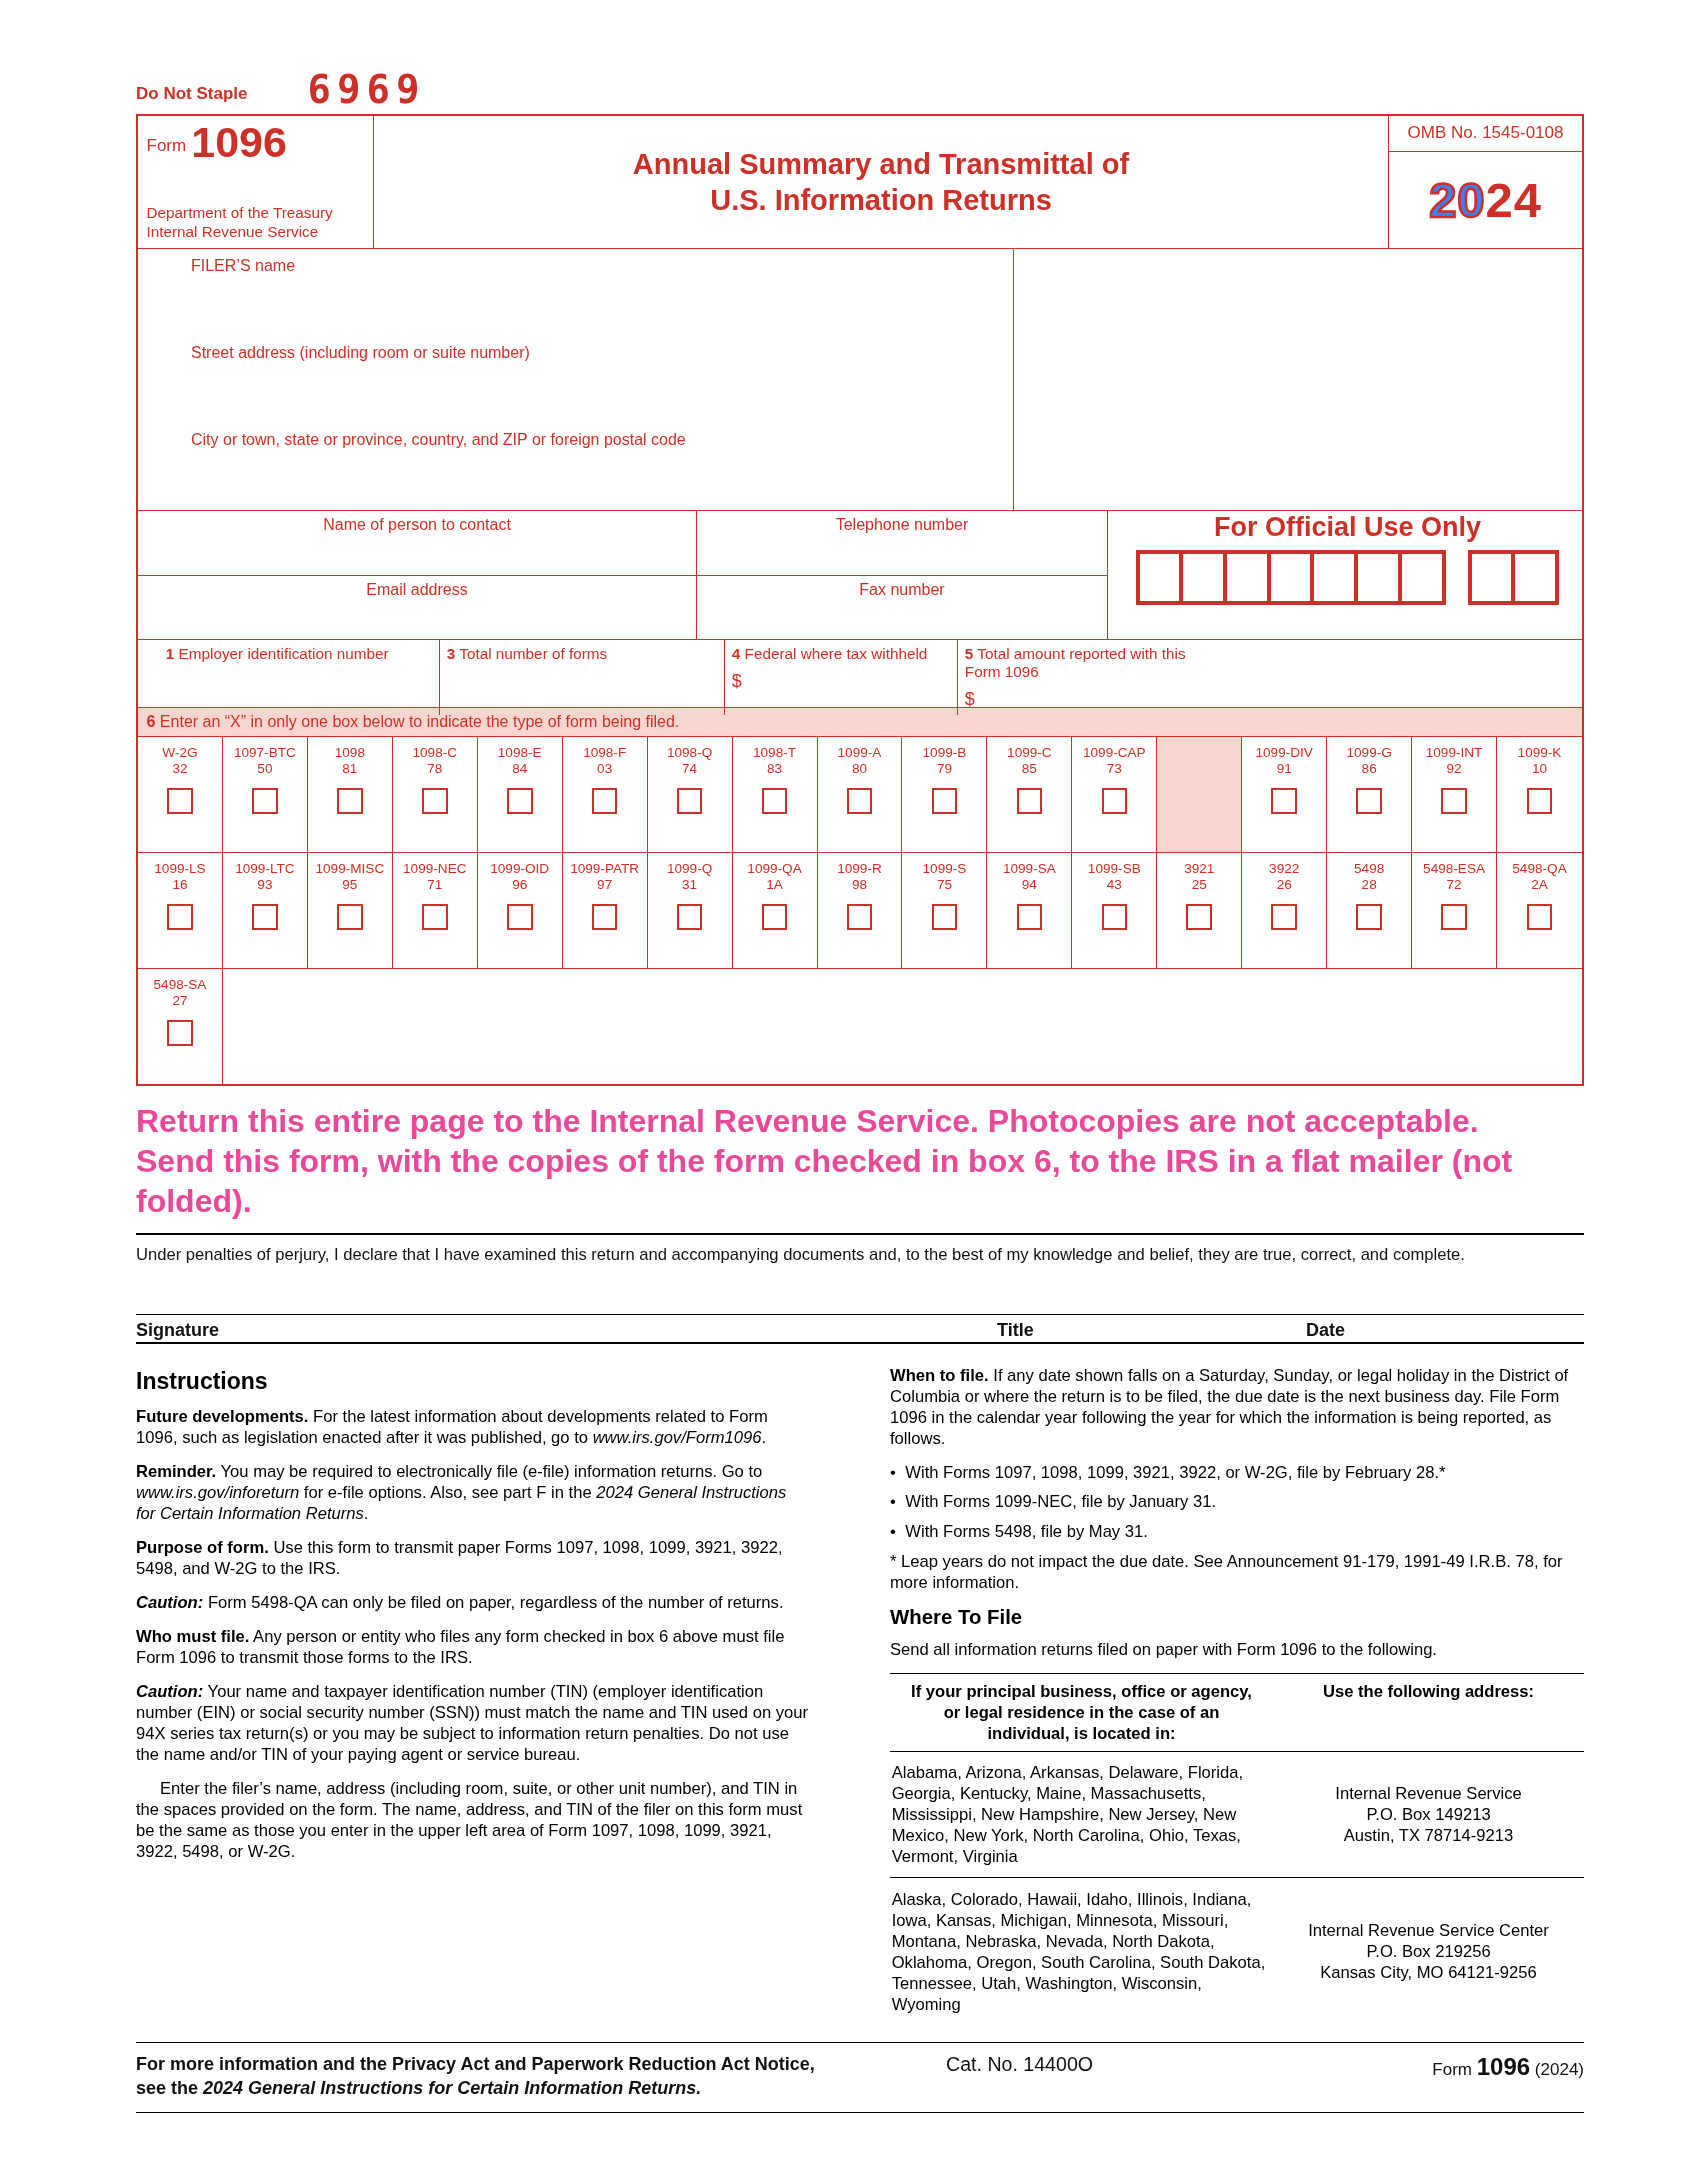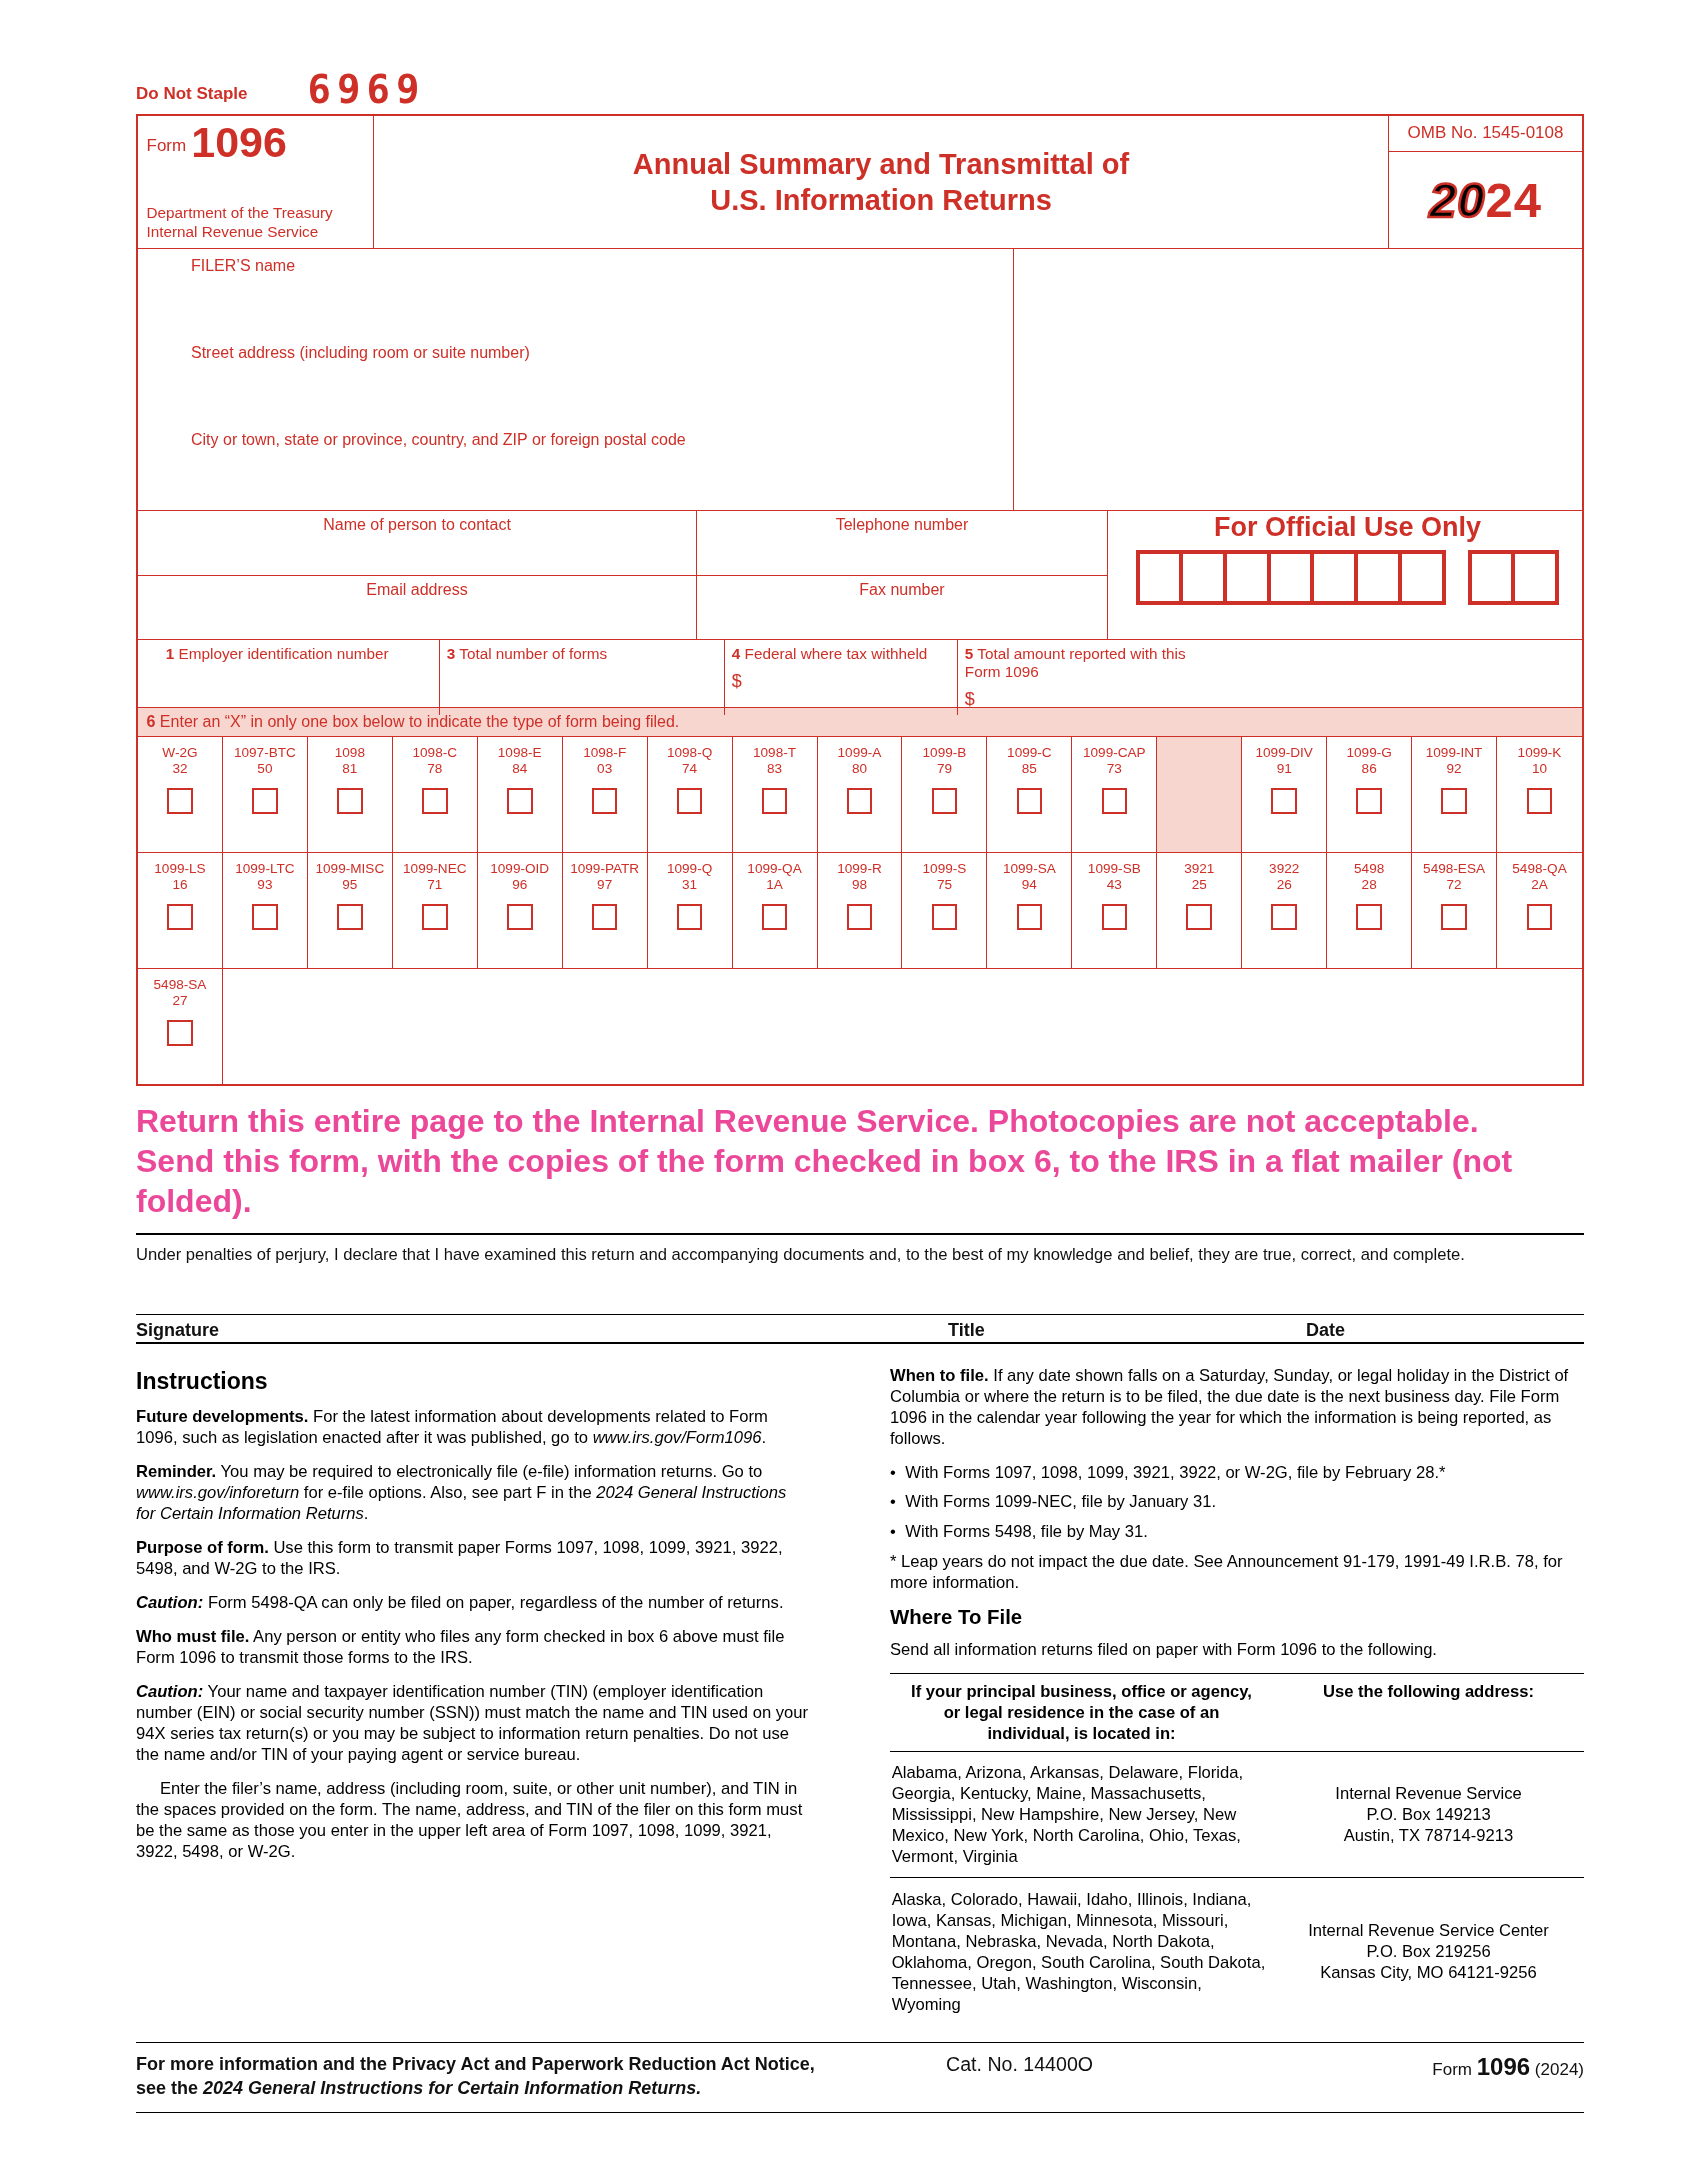--- a/index.html
+++ b/index.html
@@ -30,21 +30,21 @@
   .hdr-form-line { display: flex; align-items: flex-end; gap: 5.1px; }
   .hdr-form-word { font-size: 17px; padding-bottom: 5.1px; }
   .hdr-form-num { font-size: 43px; font-weight: bold; line-height: 0.9; }
   .hdr-agency { font-size: 15.3px; line-height: 1.2; }
   .hdr-title { display: flex; flex-direction: column; justify-content: center; align-items: center;
                color: var(--red); font-weight: bold; font-size: 29px; line-height: 1.25; text-align: center; }
   .hdr-right { border-left: 1.7px solid var(--red); color: var(--red); display: flex; flex-direction: column; }
   .hdr-omb { font-size: 17px; text-align: center; padding: 7.7px 3.4px; border-bottom: 1.7px solid var(--red); }
   .hdr-year { flex: 1; display: flex; align-items: center; justify-content: center;
               font-size: 49px; font-weight: bold; letter-spacing: 0.9px; }
-  .y-out { color: #000000; font-style: italic; -webkit-text-stroke: 2.6px var(--red); }
+  .y-out { color: #3b82f6; -webkit-text-stroke: 2.6px var(--red); }
   .y-solid { color: var(--red); }
 
   
   .filer { border-top: 1.7px solid var(--red); display: grid; grid-template-columns: 876px 1fr; height: 262px; }
   .filer-left { border-right: 1.7px solid var(--red); display: flex; flex-direction: column; }
   .filer-row { flex: 1; display: flex; flex-direction: column; }
   .filer-label { color: var(--red); font-size: 16px; padding: 8.5px 0 0 53px; }
   .fill { flex: 1; }
 
   
@@ -86,21 +86,21 @@
   .tspan { grid-column: 2 / -1; border-right: none !important; }
 
   
   .return-note { margin-top: 15.3px; font-weight: bold; font-size: 32px; line-height: 1.25; color: #ec4899; }
   .rule-heavy { border-top: 2.6px solid #000; margin-top: 12px; }
   .perjury { font-size: 16.6px; margin-top: 10.2px; }
 
   .sig-area { margin-top: 49px; border-top: 1.7px solid #000; }
   .sig-row { position: relative; height: 29px; border-bottom: 2.6px solid #000; font-weight: bold; font-size: 18px; padding-top: 4.3px; }
   .sig-sig { position: absolute; left: 0; }
-  .sig-title { position: absolute; left: 812px; }
+  .sig-title { position: absolute; left: 861px; }
   .sig-date { position: absolute; left: 1170px; }
 
   
   .instr { margin-top: 20.4px; display: grid; grid-template-columns: 673px 694px; column-gap: 81px;
            font-size: 16.6px; line-height: 1.27; color: #000; }
   .instr h3 { font-size: 23px; font-weight: bold; margin: 1.7px 0 10.2px; }
   .para { margin: 0 0 12.8px; }
   .lead { font-weight: bold; }
   .lead-i { font-weight: bold; font-style: italic; }
   .pub { font-style: italic; }

